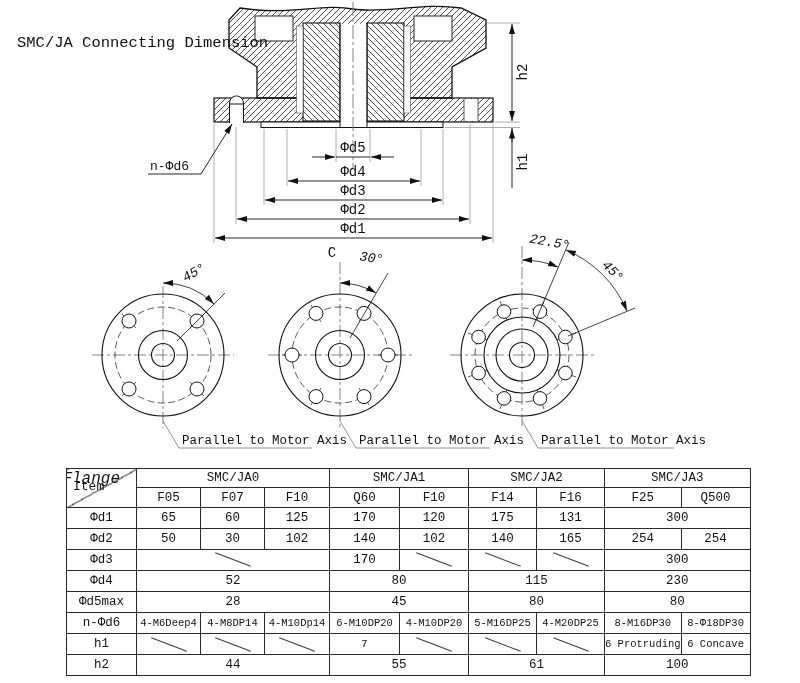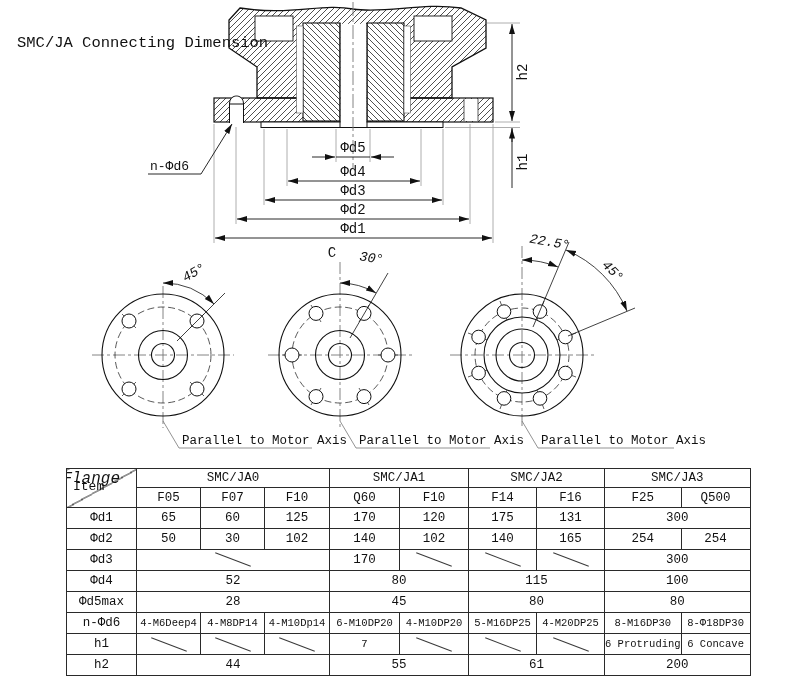--- a/index.html
+++ b/index.html
@@ -304,21 +304,21 @@
             <td><span class="slash"></span></td>
             <td><span class="slash"></span></td>
             <td><span class="slash"></span></td>
             <td colspan="2">300</td>
           </tr>
           <tr>
             <th>Φd4</th>
             <td colspan="3">52</td>
             <td colspan="2">80</td>
             <td colspan="2">115</td>
-            <td colspan="2">100</td>
+            <td colspan="2">230</td>
           </tr>
           <tr>
             <th>Φd5max</th>
             <td colspan="3">28</td>
             <td colspan="2">45</td>
             <td colspan="2">80</td>
             <td colspan="2">80</td>
           </tr>
           <tr class="small">
             <th>n-Φd6</th>
@@ -342,19 +342,19 @@
             <td><span class="slash"></span></td>
             <td><span class="slash"></span></td>
             <td>6 Protruding</td>
             <td>6 Concave</td>
           </tr>
           <tr>
             <th>h2</th>
             <td colspan="3">44</td>
             <td colspan="2">55</td>
             <td colspan="2">61</td>
-            <td colspan="2">200</td>
+            <td colspan="2">100</td>
           </tr>
         </tbody>
       </table>
 </div>
 
 </div>
 
 </body></html>

